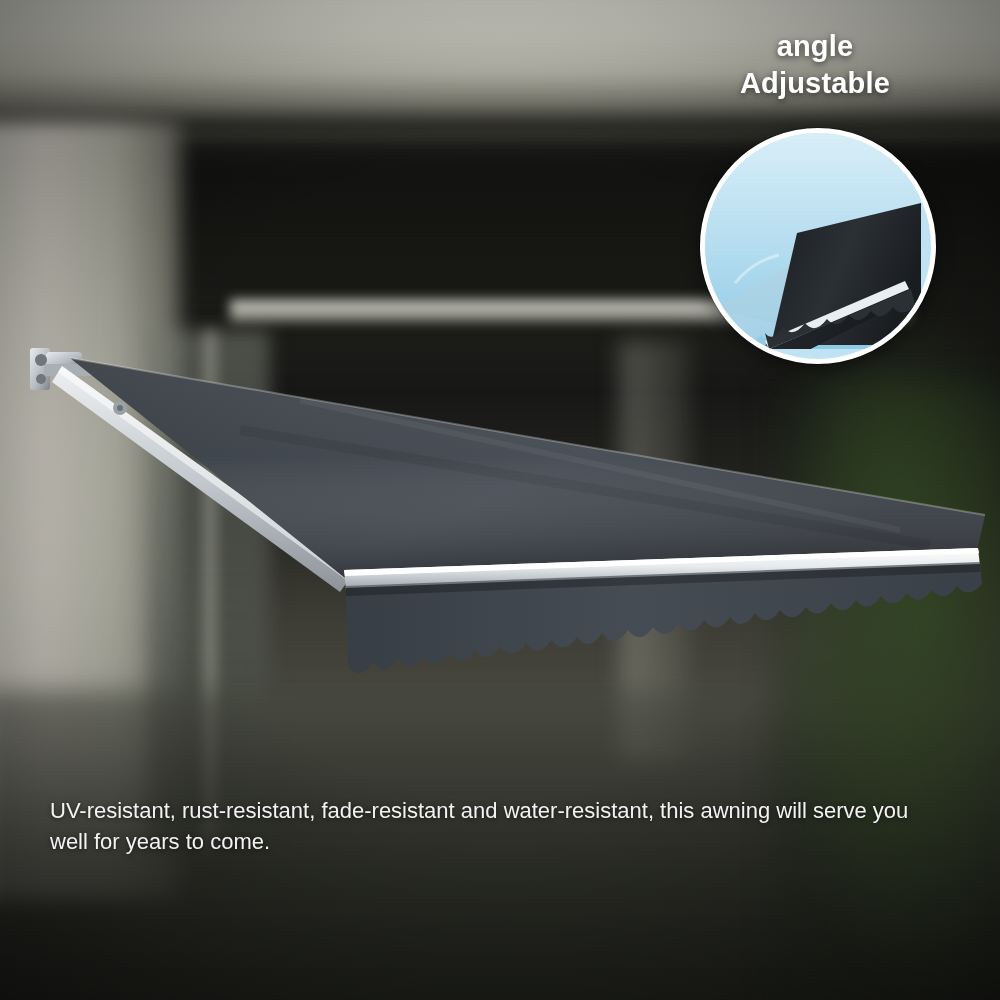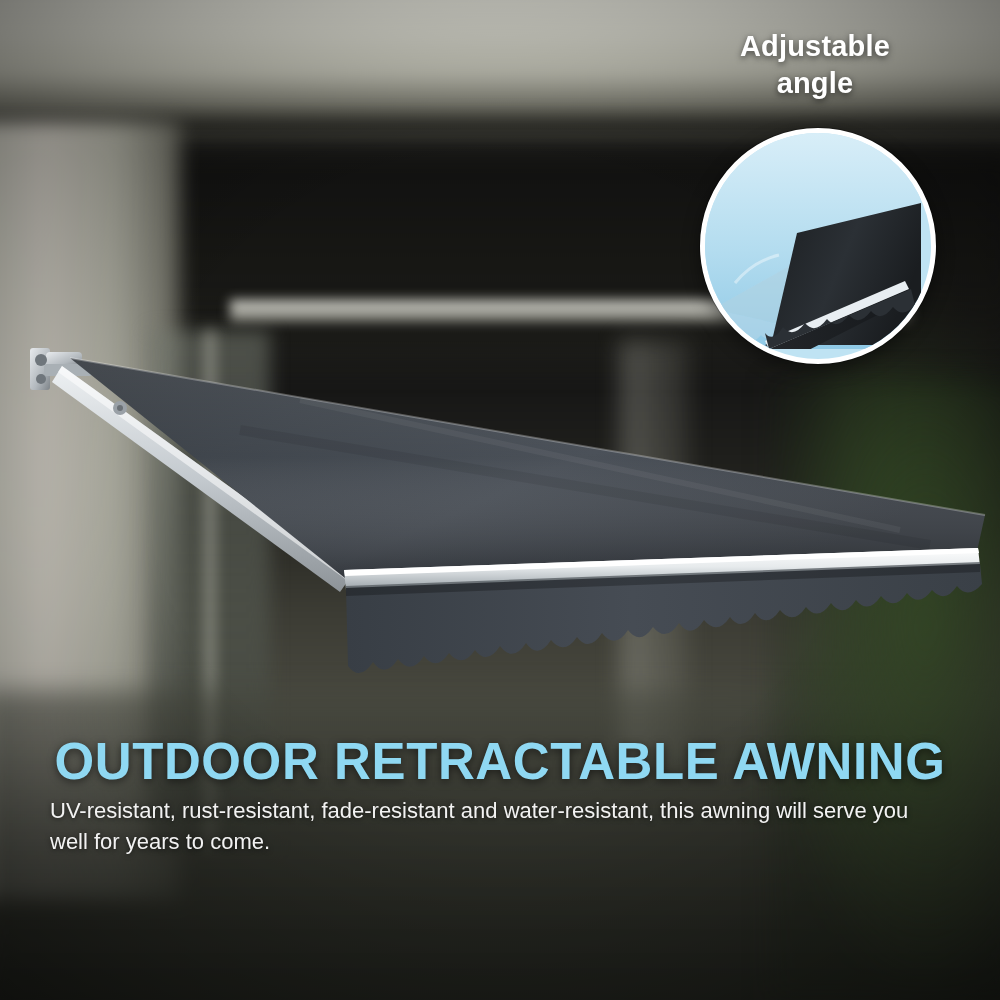--- a/index.html
+++ b/index.html
@@ -284,22 +284,22 @@
                  Q411,676 398,659
                  Q385,679 373,662
                  Q360,682 348,666
                  Z" fill="url(#valanceGrad)"></path>
         <path d="M346,588 L980,564 L980,572 L346,596 Z" fill="rgba(0,0,0,0.25)"></path>
       </g>
     </svg>
   </div>
 
   <div class="callout-title">
+    <div>angle</div>
     <div>Adjustable</div>
-    <div>angle</div>
   </div>
 
   <div class="callout">
     <svg width="216" height="216" viewBox="0 0 216 216">
       <defs>
         <linearGradient id="skyGrad" x1="0" y1="0" x2="0" y2="1">
           <stop offset="0%" stop-color="#d8eef8"></stop>
           <stop offset="55%" stop-color="#b3dcef"></stop>
           <stop offset="100%" stop-color="#8fc9e6"></stop>
         </linearGradient>
@@ -344,16 +344,15 @@
                  Q68,210 60,200
                  Z" fill="#2b3035"></path>
       </g>
 
       <g opacity="0.8">
         <path d="M30,150 Q48,128 74,122" stroke="#ffffff" stroke-width="3" fill="none" opacity="0.5"></path>
       </g>
     </svg>
   </div>
 
-  <div class="headline">OUTDOOR RETRACTABLE AWNING</div>
   <div class="subtext">UV-resistant, rust-resistant, fade-resistant and water-resistant, this awning will serve you well for years to come.</div>
 
 </div>
 
 </body></html>

